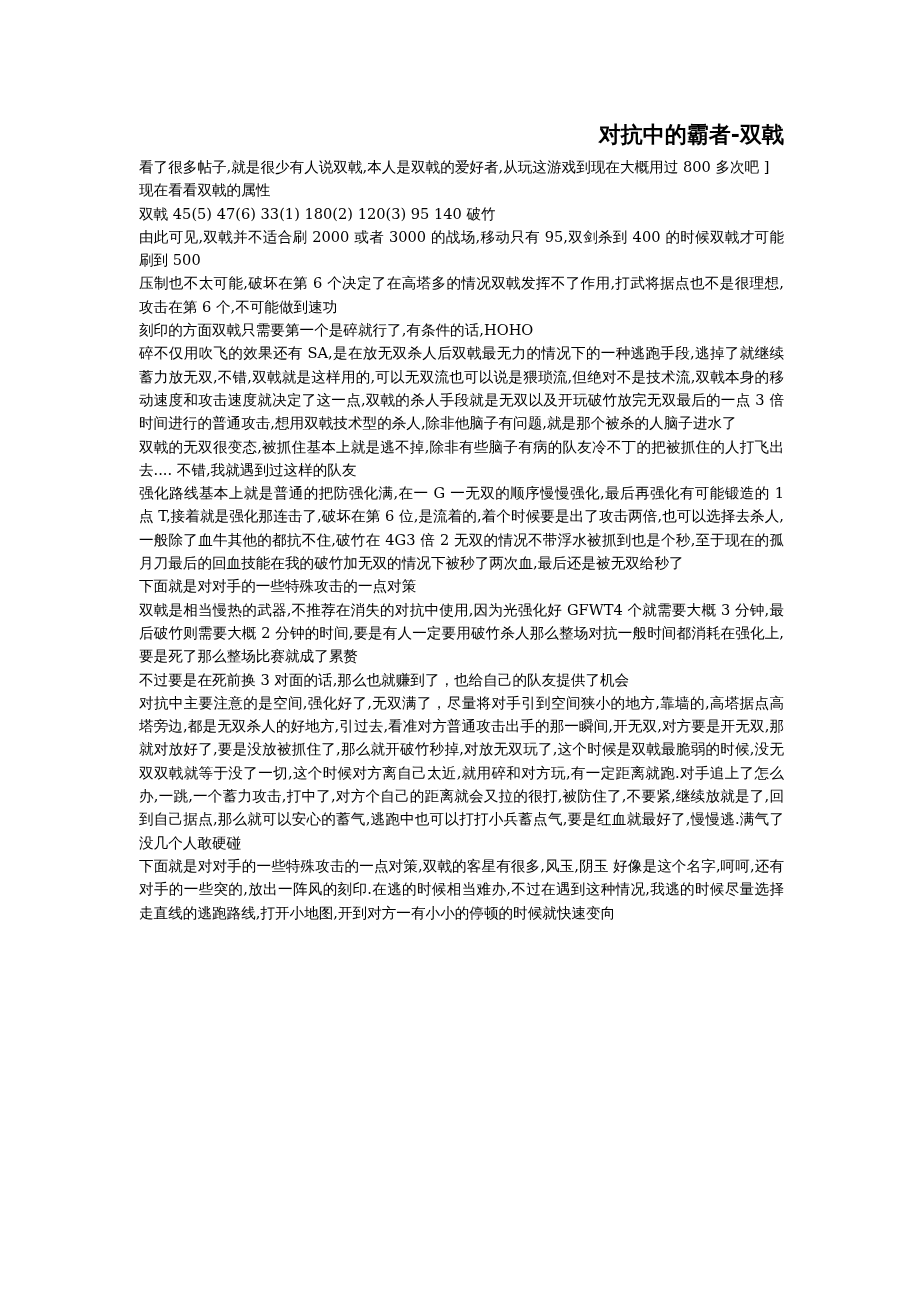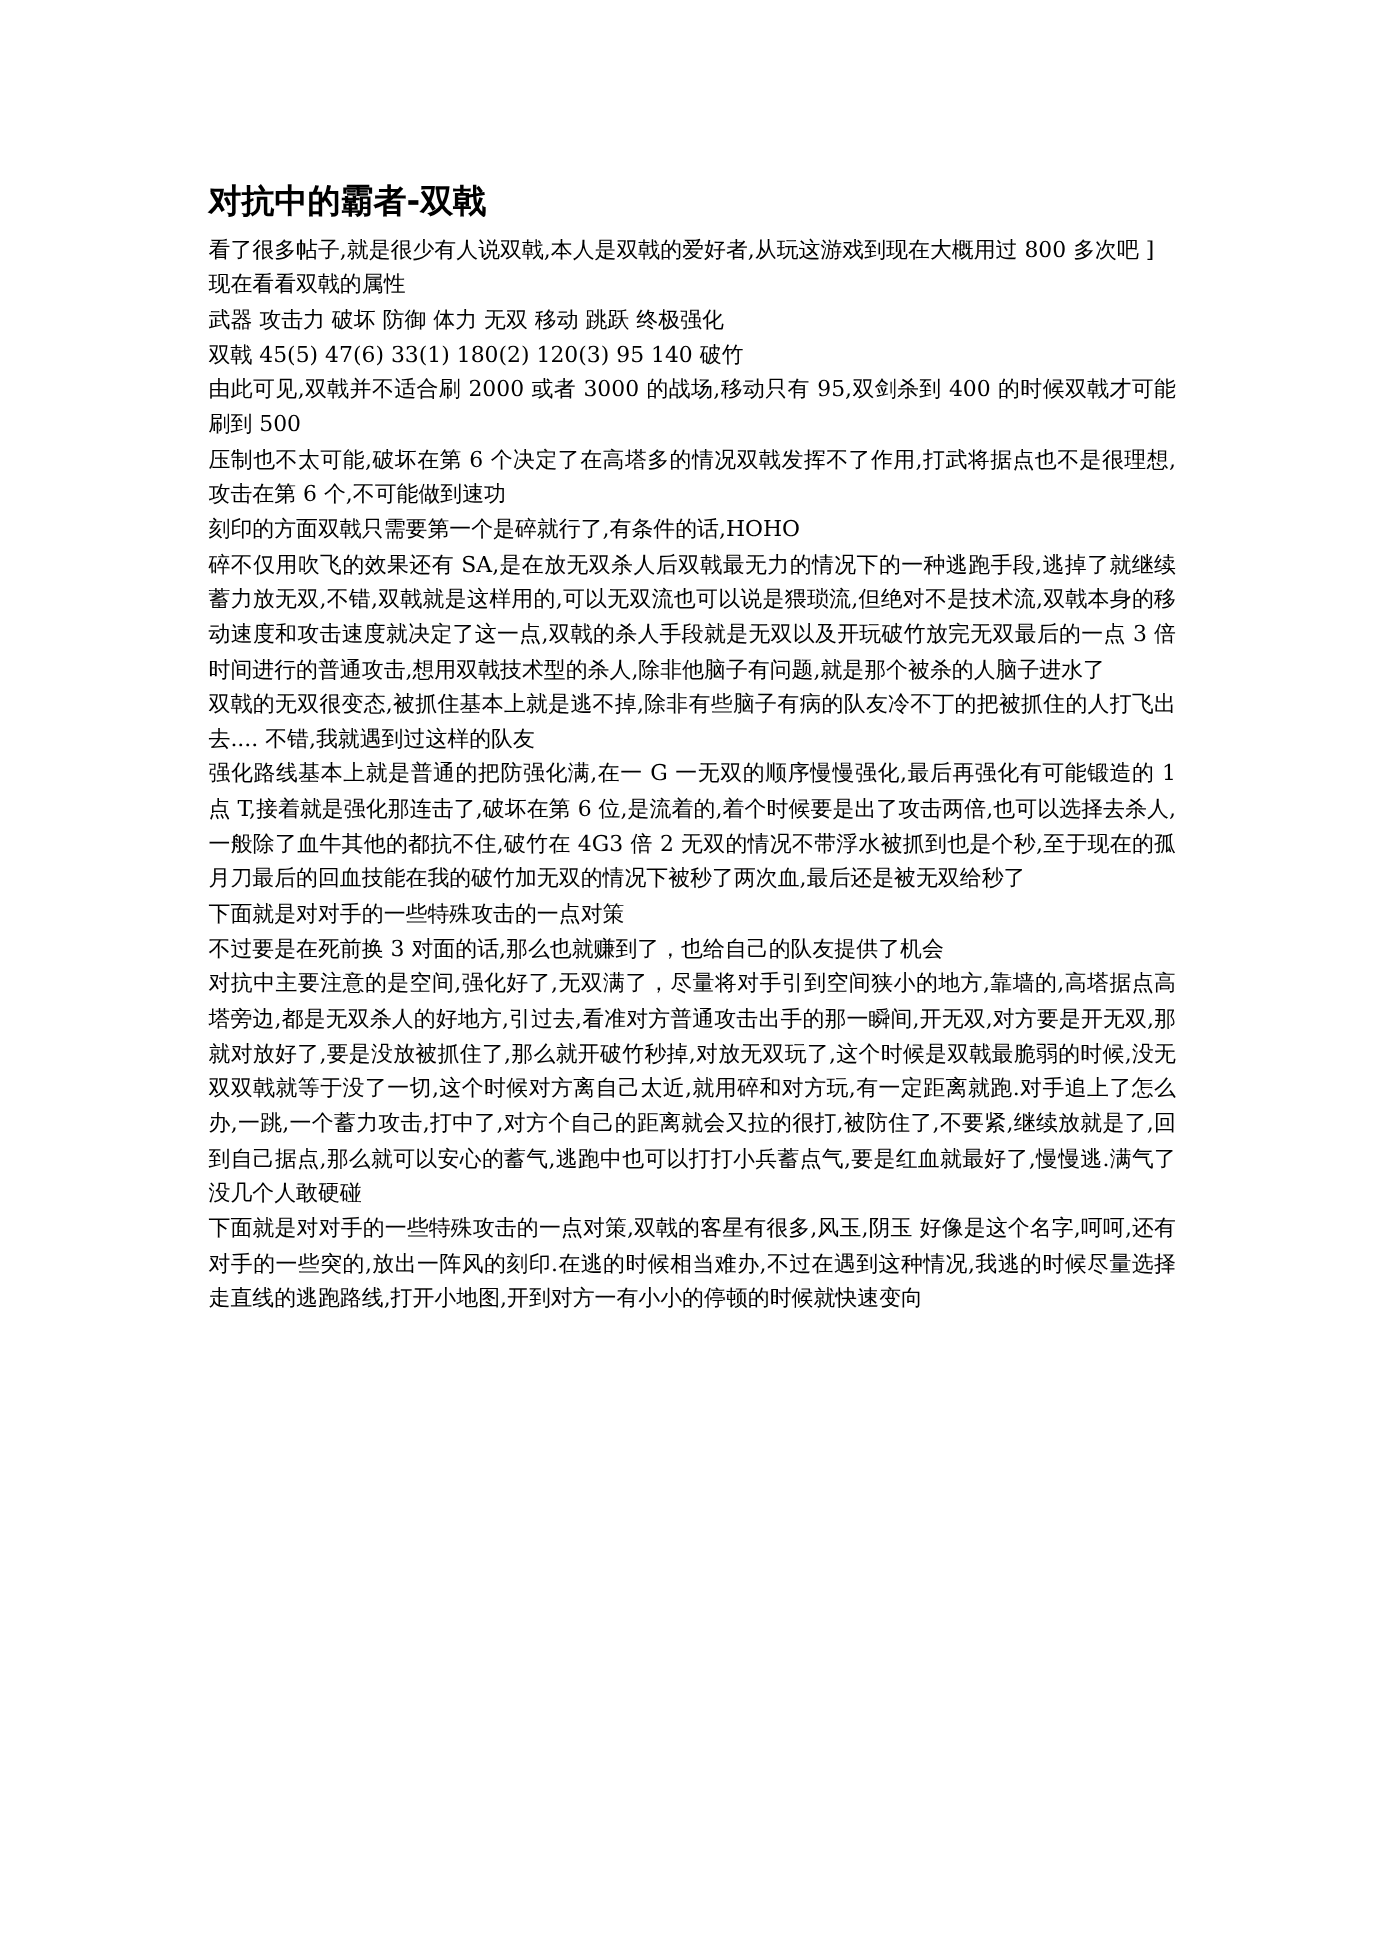--- a/index.html
+++ b/index.html
@@ -6,21 +6,21 @@
     body { width: 920px; height: 1302px; position: relative; overflow: hidden; }
     .page {
       position: absolute;
       left: 139px;
       top: 115px;
       width: 645px;
       color: #000000;
       font-family: "DejaVu Serif", "Liberation Serif", serif;
     }
     .title {
-      text-align: left;
+      text-align: right;
       font-family: "DejaVu Sans", "Liberation Sans", sans-serif;
       font-weight: bold;
       font-size: 22px;
       line-height: 40px;
       margin: 0 0 0 0;
       letter-spacing: 0px;
     }
     .body p {
       margin: 0;
       font-size: 14.6px;
@@ -31,26 +31,26 @@
     }
   </style>
 </head>
 <body>
 
 <div class="page">
   <h1 class="title">对抗中的霸者-双戟</h1>
   <div class="body">
     <p>看了很多帖子,就是很少有人说双戟,本人是双戟的爱好者,从玩这游戏到现在大概用过 800 多次吧 ]</p>
     <p>现在看看双戟的属性</p>
-    <p>武器  攻击力  破坏  防御  体力  无双  移动  跳跃  终极强化</p>
     <p>双戟  45(5) 47(6) 33(1) 180(2) 120(3) 95 140  破竹</p>
     <p>由此可见,双戟并不适合刷 2000 或者 3000 的战场,移动只有 95,双剑杀到 400 的时候双戟才可能刷到 500</p>
     <p>压制也不太可能,破坏在第 6 个决定了在高塔多的情况双戟发挥不了作用,打武将据点也不是很理想,攻击在第 6 个,不可能做到速功</p>
     <p>刻印的方面双戟只需要第一个是碎就行了,有条件的话,HOHO</p>
     <p>碎不仅用吹飞的效果还有 SA,是在放无双杀人后双戟最无力的情况下的一种逃跑手段,逃掉了就继续蓄力放无双,不错,双戟就是这样用的,可以无双流也可以说是猥琐流,但绝对不是技术流,双戟本身的移动速度和攻击速度就决定了这一点,双戟的杀人手段就是无双以及开玩破竹放完无双最后的一点 3 倍时间进行的普通攻击,想用双戟技术型的杀人,除非他脑子有问题,就是那个被杀的人脑子进水了</p>
     <p>双戟的无双很变态,被抓住基本上就是逃不掉,除非有些脑子有病的队友冷不丁的把被抓住的人打飞出去....  不错,我就遇到过这样的队友</p>
     <p>强化路线基本上就是普通的把防强化满,在一 G 一无双的顺序慢慢强化,最后再强化有可能锻造的 1 点 T,接着就是强化那连击了,破坏在第 6 位,是流着的,着个时候要是出了攻击两倍,也可以选择去杀人,一般除了血牛其他的都抗不住,破竹在 4G3 倍 2 无双的情况不带浮水被抓到也是个秒,至于现在的孤月刀最后的回血技能在我的破竹加无双的情况下被秒了两次血,最后还是被无双给秒了</p>
     <p>下面就是对对手的一些特殊攻击的一点对策</p>
+    <p>双戟是相当慢热的武器,不推荐在消失的对抗中使用,因为光强化好 GFWT4 个就需要大概 3 分钟,最后破竹则需要大概 2 分钟的时间,要是有人一定要用破竹杀人那么整场对抗一般时间都消耗在强化上,要是死了那么整场比赛就成了累赘</p>
     <p>不过要是在死前换 3 对面的话,那么也就赚到了，也给自己的队友提供了机会</p>
     <p>对抗中主要注意的是空间,强化好了,无双满了，尽量将对手引到空间狭小的地方,靠墙的,高塔据点高塔旁边,都是无双杀人的好地方,引过去,看准对方普通攻击出手的那一瞬间,开无双,对方要是开无双,那就对放好了,要是没放被抓住了,那么就开破竹秒掉,对放无双玩了,这个时候是双戟最脆弱的时候,没无双双戟就等于没了一切,这个时候对方离自己太近,就用碎和对方玩,有一定距离就跑.对手追上了怎么办,一跳,一个蓄力攻击,打中了,对方个自己的距离就会又拉的很打,被防住了,不要紧,继续放就是了,回到自己据点,那么就可以安心的蓄气,逃跑中也可以打打小兵蓄点气,要是红血就最好了,慢慢逃.满气了没几个人敢硬碰</p>
     <p>下面就是对对手的一些特殊攻击的一点对策,双戟的客星有很多,风玉,阴玉  好像是这个名字,呵呵,还有对手的一些突的,放出一阵风的刻印.在逃的时候相当难办,不过在遇到这种情况,我逃的时候尽量选择走直线的逃跑路线,打开小地图,开到对方一有小小的停顿的时候就快速变向</p>
   </div>
 </div>
 
 </body></html>

